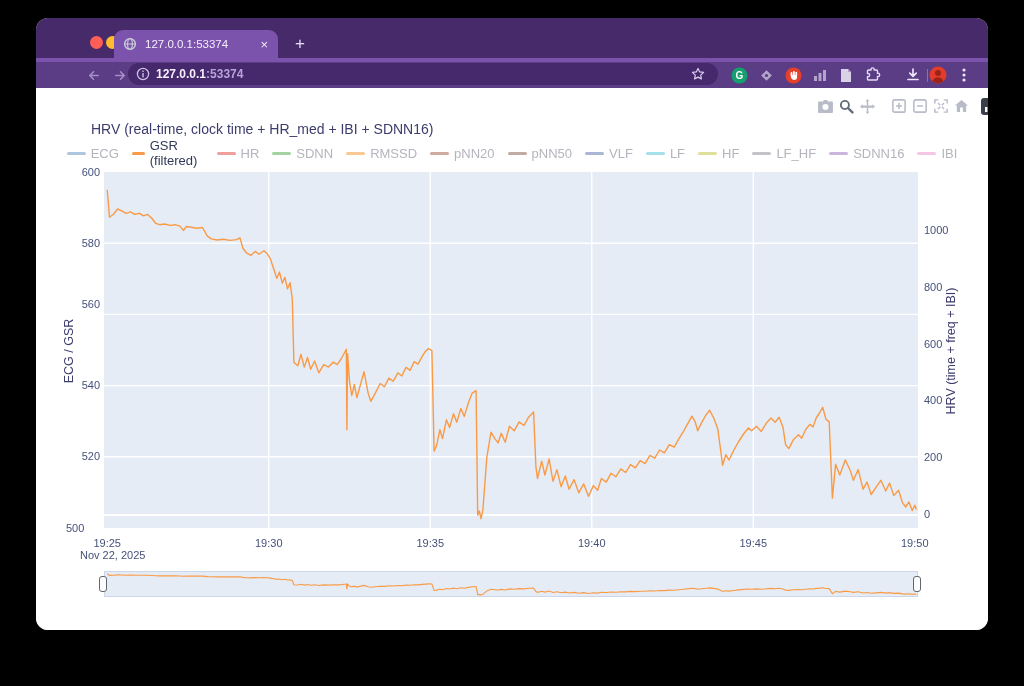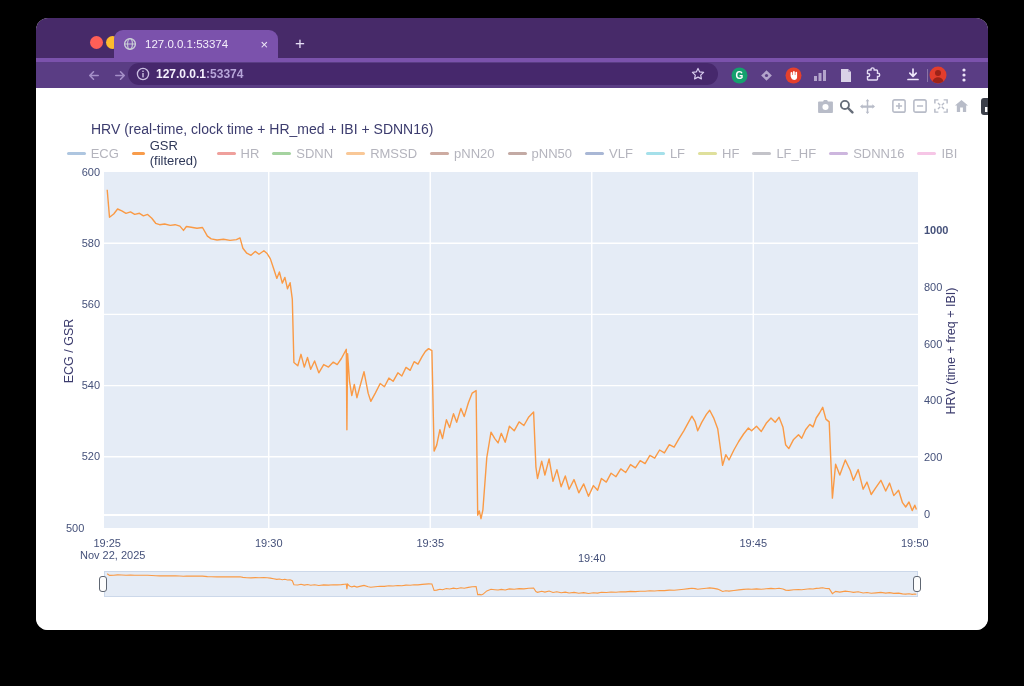--- a/index.html
+++ b/index.html
@@ -280,30 +280,30 @@
           <line x1="0" x2="814" y1="342.8992" y2="342.8992" stroke="#ffffff" stroke-width="2"></line>
           <path d="M3.2,17.8L5.5,45.2L9.7,42.0L13.6,37.0L17.8,38.8L22.0,41.3L26.5,39.9L30.7,42.4L35.5,41.3L39.4,43.8L43.6,42.4L47.8,46.3L51.7,51.3L55.6,52.7L60.7,52.0L66.2,53.4L71.1,52.7L75.9,54.1L79.5,58.4L82.4,54.5L87.2,55.2L93.0,56.2L98.5,55.5L103.4,64.1L107.2,66.9L113.1,68.0L119.5,67.3L126.0,68.4L132.4,67.6L136.0,65.9L138.9,76.2L142.8,81.2L147.0,83.3L151.2,79.4L155.0,82.2L159.9,78.7L163.1,81.5L166.4,86.9L169.6,96.5L172.8,106.4L175.4,100.0L178.3,111.1L180.9,105.4L183.5,116.8L186.1,110.7L188.3,127.1L189.9,190.5L193.8,193.7L197.0,182.3L200.3,195.1L203.5,185.5L206.7,197.2L210.6,189.0L214.8,200.8L219.7,192.6L224.5,195.1L229.3,190.1L233.2,192.6L237.4,186.5L240.6,180.5L242.3,177.3L242.9,257.7L243.6,181.6L245.5,209.3L247.8,223.6L250.3,212.5L252.9,225.7L255.8,215.0L260.0,199.7L264.2,221.4L266.8,229.3L271.3,221.1L276.2,211.5L280.4,214.7L284.9,206.1L289.1,209.3L293.9,200.8L297.8,204.0L302.0,195.4L306.2,198.3L310.1,189.7L314.0,192.2L318.2,184.4L321.4,179.4L324.6,176.6L327.9,178.7L330.1,279.1L332.7,273.1L335.9,257.7L338.5,266.6L342.4,247.8L345.6,255.6L349.5,241.7L352.7,250.3L356.9,236.4L360.2,244.6L364.4,230.7L368.2,221.1L372.1,218.6L373.7,343.2L375.3,338.9L377.0,346.7L378.9,337.8L382.8,285.5L387.0,260.2L390.8,266.6L394.1,270.9L397.3,261.3L401.2,270.2L405.4,254.2L410.2,258.8L415.1,249.9L419.9,253.5L424.8,244.9L429.6,239.9L431.9,294.8L433.5,306.5L437.7,289.1L440.9,303.0L445.1,286.9L449.0,309.4L452.9,297.6L457.1,314.7L461.3,304.0L465.1,317.2L470.0,307.6L474.8,320.8L479.7,311.9L484.5,324.3L489.4,313.6L493.6,318.3L497.4,306.5L502.3,310.1L507.1,301.2L512.0,304.7L516.8,296.9L521.7,300.5L526.5,292.6L531.4,295.8L536.2,288.7L541.1,291.6L545.9,283.4L550.7,286.2L555.6,278.0L560.4,280.9L565.3,272.7L570.1,275.2L575.0,266.6L579.8,258.8L584.7,249.9L587.9,244.2L591.1,249.6L593.7,258.8L597.6,250.6L602.4,242.4L605.7,238.2L609.9,246.4L613.7,256.7L616.3,275.5L618.6,293.3L621.8,282.7L625.0,288.0L629.9,278.0L634.7,269.5L639.6,262.0L644.4,256.0L647.6,258.8L652.5,254.2L657.3,259.5L662.2,251.3L667.0,246.0L671.2,250.3L675.1,245.3L679.0,255.3L681.6,272.7L684.8,276.6L689.6,267.4L694.5,262.7L697.7,266.3L701.6,257.7L705.8,252.4L709.0,254.9L712.2,246.0L715.5,241.0L718.7,235.3L721.9,247.1L725.2,249.9L728.4,326.1L731.6,292.3L735.8,303.0L741.3,288.0L746.2,298.3L749.4,308.3L754.2,297.6L759.1,317.2L763.0,310.1L767.2,322.5L772.0,315.4L776.9,308.3L781.7,319.0L785.6,311.1L789.8,323.6L794.6,318.3L798.5,330.7L801.7,335.0L805.0,330.0L808.2,338.6L810.8,333.2L812.4,337.5" fill="none" stroke="#fa9a45" stroke-width="1.4" stroke-linejoin="round"></path>
         </svg>
       <div id="ticks-layer">
           <div class="tick" style="left: 30px; top: 77.5px; width: 34px; text-align: right;">600</div>
           <div class="tick" style="left: 30px; top: 148.7px; width: 34px; text-align: right;">580</div>
           <div class="tick" style="left: 30px; top: 210px; width: 34px; text-align: right;">560</div>
           <div class="tick" style="left: 30px; top: 291.1px; width: 34px; text-align: right;">540</div>
           <div class="tick" style="left: 30px; top: 362.3px; width: 34px; text-align: right;">520</div>
           <div class="tick" style="left: 30px; top: 433.5px; width: 34px; text-align: left;">500</div>
-          <div class="tick" style="left: 888px; top: 135.599px; font-weight: bold;">1000</div>
+          <div class="tick" style="left: 888px; top: 135.599px;">1000</div>
           <div class="tick" style="left: 888px; top: 192.559px;">800</div>
           <div class="tick" style="left: 888px; top: 249.519px;">600</div>
           <div class="tick" style="left: 888px; top: 306.479px;">400</div>
           <div class="tick" style="left: 888px; top: 363.439px;">200</div>
           <div class="tick" style="left: 888px; top: 420.399px;">0</div>
           <div class="tick" style="left: 51.2302px; top: 449px; width: 40px; text-align: center;">19:25</div>
           <div class="tick" style="left: 212.738px; top: 449px; width: 40px; text-align: center;">19:30</div>
           <div class="tick" style="left: 374.246px; top: 449px; width: 40px; text-align: center;">19:35</div>
-          <div class="tick" style="left: 535.754px; top: 449px; width: 40px; text-align: center; margin-top: 15px;">19:40</div>
+          <div class="tick" style="left: 535.754px; top: 449px; width: 40px; text-align: center;">19:40</div>
           <div class="tick" style="left: 697.262px; top: 449px; width: 40px; text-align: center;">19:45</div>
           <div class="tick" style="left: 858.77px; top: 449px; width: 40px; text-align: center;">19:50</div>
         </div>
 
       <div class="ytitle" style="left:-47px;top:256px;width:160px;text-align:center;transform:rotate(-90deg);">ECG / GSR</div>
       <div class="ytitle" style="left:835px;top:256px;width:160px;text-align:center;transform:rotate(-90deg);">HRV (time + freq + IBI)</div>
       <div class="datelabel">Nov 22, 2025</div>
 
       <div class="rslider"></div>
       <svg class="rslidersvg" id="slider-svg" width="814" height="26" viewBox="0 0 814 26">

